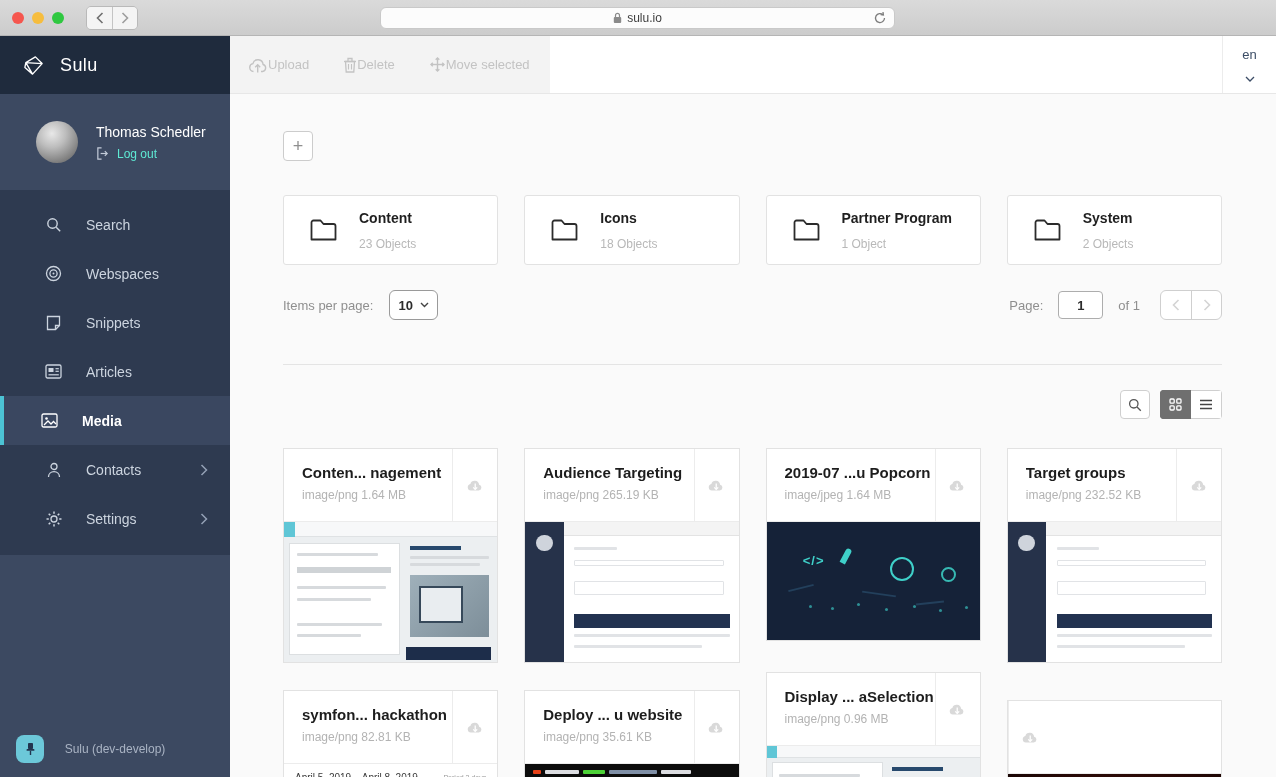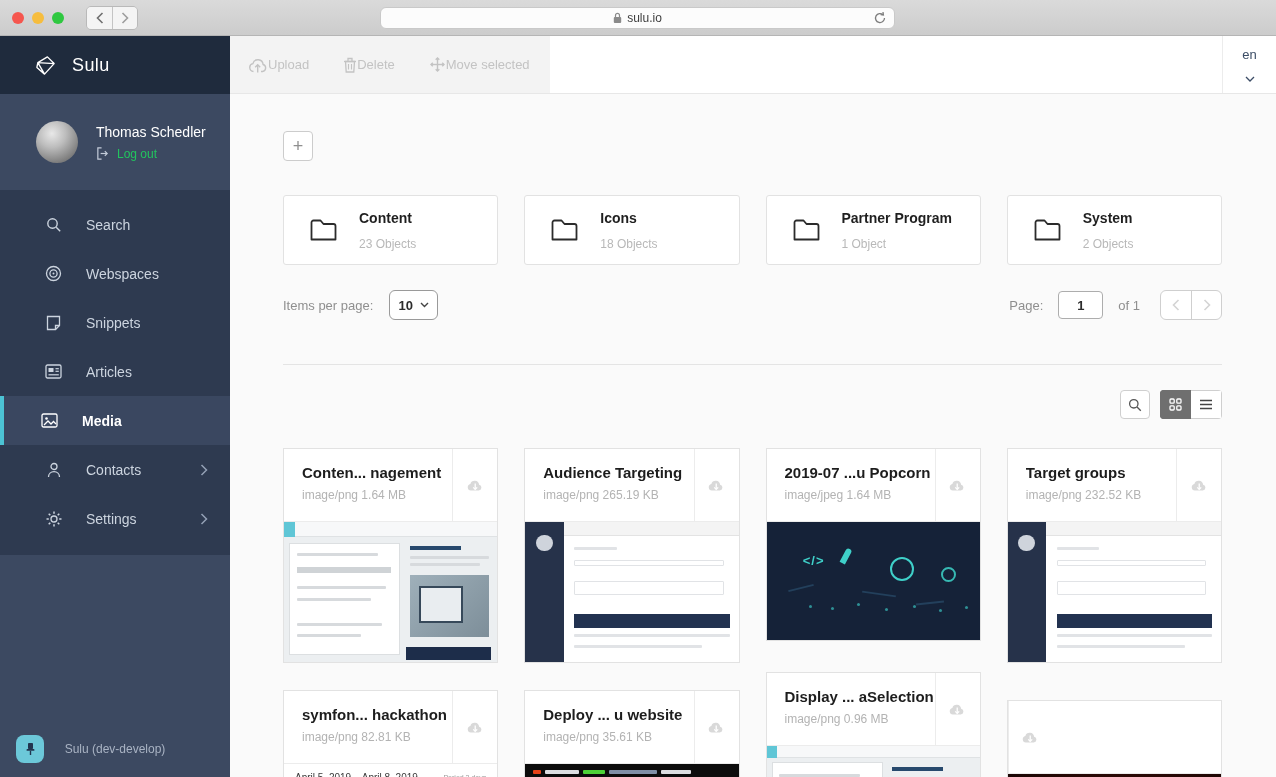--- a/index.html
+++ b/index.html
@@ -14,26 +14,26 @@
   .navbtn { width:25px; height:22px; background:#f4f4f4; display:flex; align-items:center; justify-content:center; color:#7a7a7a; font-size:13px; }
   .navbtn + .navbtn { border-left:1px solid #c4c4c4; }
   .urlbar { position:absolute; left:380px; top:7px; width:515px; height:22px; background:#fcfcfc; border:1px solid #c9c9c9; border-radius:6px; display:flex; align-items:center; justify-content:center; gap:5px; font-size:12px; color:#3e3e3e; }
   .urlbar .refresh { position:absolute; right:7px; top:3px; }
 
   
   .app { display:flex; height:741px; }
 
   
   .sidebar { width:230px; background:#3c4961; display:flex; flex-direction:column; flex-shrink:0; }
-  .sb-header { height:58px; background:#1f2b3d; display:flex; align-items:center; padding-left:34px; gap:15px; }
+  .sb-header { height:58px; background:#1f2b3d; display:flex; align-items:center; padding-left:22px; gap:15px; }
   .sb-header .appname { color:#ffffff; font-size:18px; letter-spacing:.4px; }
   .sb-user { height:96px; display:flex; align-items:center; padding-left:36px; gap:18px; background:#3c4961; }
   .avatar { width:42px; height:42px; border-radius:50%; background:radial-gradient(circle at 38% 30%, #e8e8e8 0%, #bdbdbd 35%, #7d7d7d 75%, #5f5f5f 100%); flex-shrink:0; }
   .sb-user .name { color:#ffffff; font-size:14px; }
-  .logout { display:flex; align-items:center; gap:8px; margin-top:7px; color:#22c55e; font-size:12px; cursor:pointer; }
+  .logout { display:flex; align-items:center; gap:8px; margin-top:7px; color:#5eead4; font-size:12px; cursor:pointer; }
   .sb-menu { background:#2e3a50; padding:10px 0 12px 0; }
   .sb-item { height:49px; display:flex; align-items:center; padding:0 22px 0 41px; color:#ccd4df; font-size:14px; border-left:4px solid transparent; cursor:pointer; }
   .sb-item .ic { width:17px; display:flex; justify-content:center; }
   .sb-item .lbl { margin-left:24px; }
   .sb-item.active { background:#3a4760; border-left-color:#4cc3d4; padding-left:37px; }
   .sb-item.active .lbl { color:#ffffff; font-weight:bold; }
   .sb-item .chev { margin-left:auto; color:#93a0b5; }
   .sb-spacer { flex:1; background:#3c4961; }
   .sb-footer { height:56px; display:flex; align-items:center; padding:0 16px; background:#3c4961; position:relative; }
   .pinbtn { width:28px; height:28px; border-radius:8px; background:#6cc8d9; display:flex; align-items:center; justify-content:center; cursor:pointer; }

